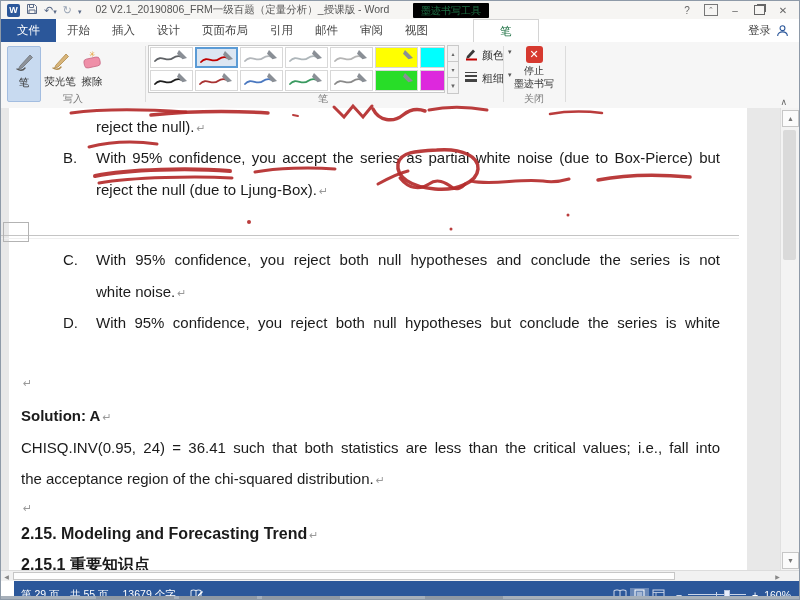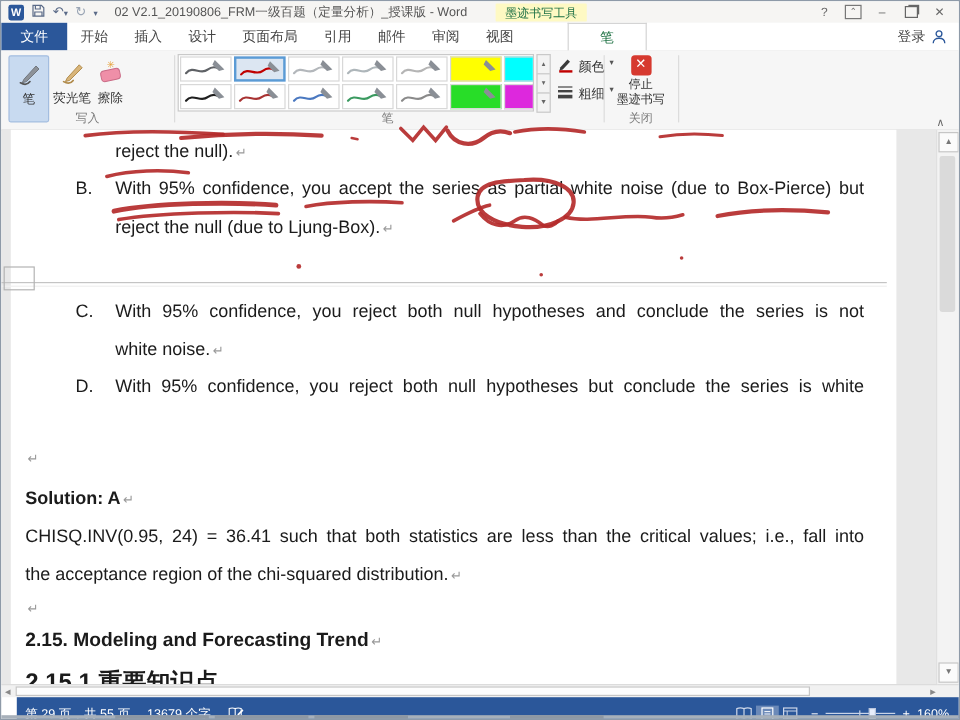--- a/index.html
+++ b/index.html
@@ -8,21 +8,21 @@
        border:1px solid #8e9aa8;box-sizing:border-box;}
   
   .titlebar{position:absolute;top:0;left:0;right:0;height:18px;background:#f6f5f3;
             display:flex;align-items:center;font-size:10px;color:#666;}
   .qat{display:flex;align-items:center;gap:6px;padding-left:6px;}
   .wlogo{width:13px;height:13px;background:#2b579a;color:#fff;font-size:9px;font-weight:bold;
          display:flex;align-items:center;justify-content:center;border-radius:2px;}
   .qbtn{color:#5a6a87;font-size:11px;line-height:1;cursor:default;}
   .qbtn small{font-size:7px;}
   .titletext{margin-left:14px;font-size:10.5px;color:#555;white-space:nowrap;}
-  .ctxgroup{position:absolute;left:412px;top:2px;height:15px;padding:0 8px;background:#fef9c3;
+  .ctxgroup{position:absolute;left:412px;top:2px;height:15px;padding:0 8px;background:#000000;
             color:#1e7145;font-size:10px;display:flex;align-items:center;border-radius:1px;}
   .winbtns{margin-left:auto;display:flex;align-items:center;gap:4px;padding-right:6px;color:#666;}
   .winbtn{width:20px;height:14px;display:flex;align-items:center;justify-content:center;font-size:10px;}
   .ribbonopt{width:12px;height:10px;border:1px solid #777;font-size:7px;display:flex;align-items:center;justify-content:center;}
   .restorebox{width:9px;height:8px;border:1px solid #666;box-shadow:2px -2px 0 -1px #666;}
   
   .tabrow{position:absolute;top:18px;left:0;right:0;height:23px;background:#fff;display:flex;
           align-items:stretch;font-size:11.5px;border-bottom:1px solid #e3e3e3;}
   .filetab{background:#2b579a;color:#fff;padding:0 16px;display:flex;align-items:center;}
   .tab{padding:0 11px;display:flex;align-items:center;color:#444;}
@@ -287,21 +287,21 @@
     <div class="dline" style="left:20px;top:265px;"><span class="pmark">↵</span></div>
 
     <div class="dline bold" style="left:20px;top:299px;"><span>Solution: A</span><span class="pmark" style="font-weight:normal;">↵</span></div>
 
     <div class="dline jline" style="left:20px;top:331px;width:699px;">CHISQ.INV(0.95, 24) = 36.41 such that both statistics are less than the critical values; i.e., fall into</div>
     <div class="dline" style="left:20px;top:362px;"><span>the acceptance region of the chi-squared distribution.</span><span class="pmark">↵</span></div>
 
     <div class="dline" style="left:20px;top:390px;"><span class="pmark">↵</span></div>
 
     <div class="dline bold" style="left:20px;top:417px;font-size:16px;"><span>2.15.   Modeling and Forecasting Trend</span><span class="pmark" style="font-weight:normal;">↵</span></div>
-    <div class="dline bold" style="left:20px;top:447px;font-size:20px;">2.15.1   重要知识点</div>
+    <div class="dline bold" style="left:20px;top:447px;font-size:16px;">2.15.1   重要知识点</div>
 
     <div class="vscroll">
       <div class="vbtn" style="top:2px;">▲</div>
       <div class="vthumb"></div>
       <div class="vbtn" style="bottom:2px;top:auto;">▼</div>
     </div>
   </div>
 
   <div class="hscroll">
     <div class="hbtn" style="left:0;">◀</div>

